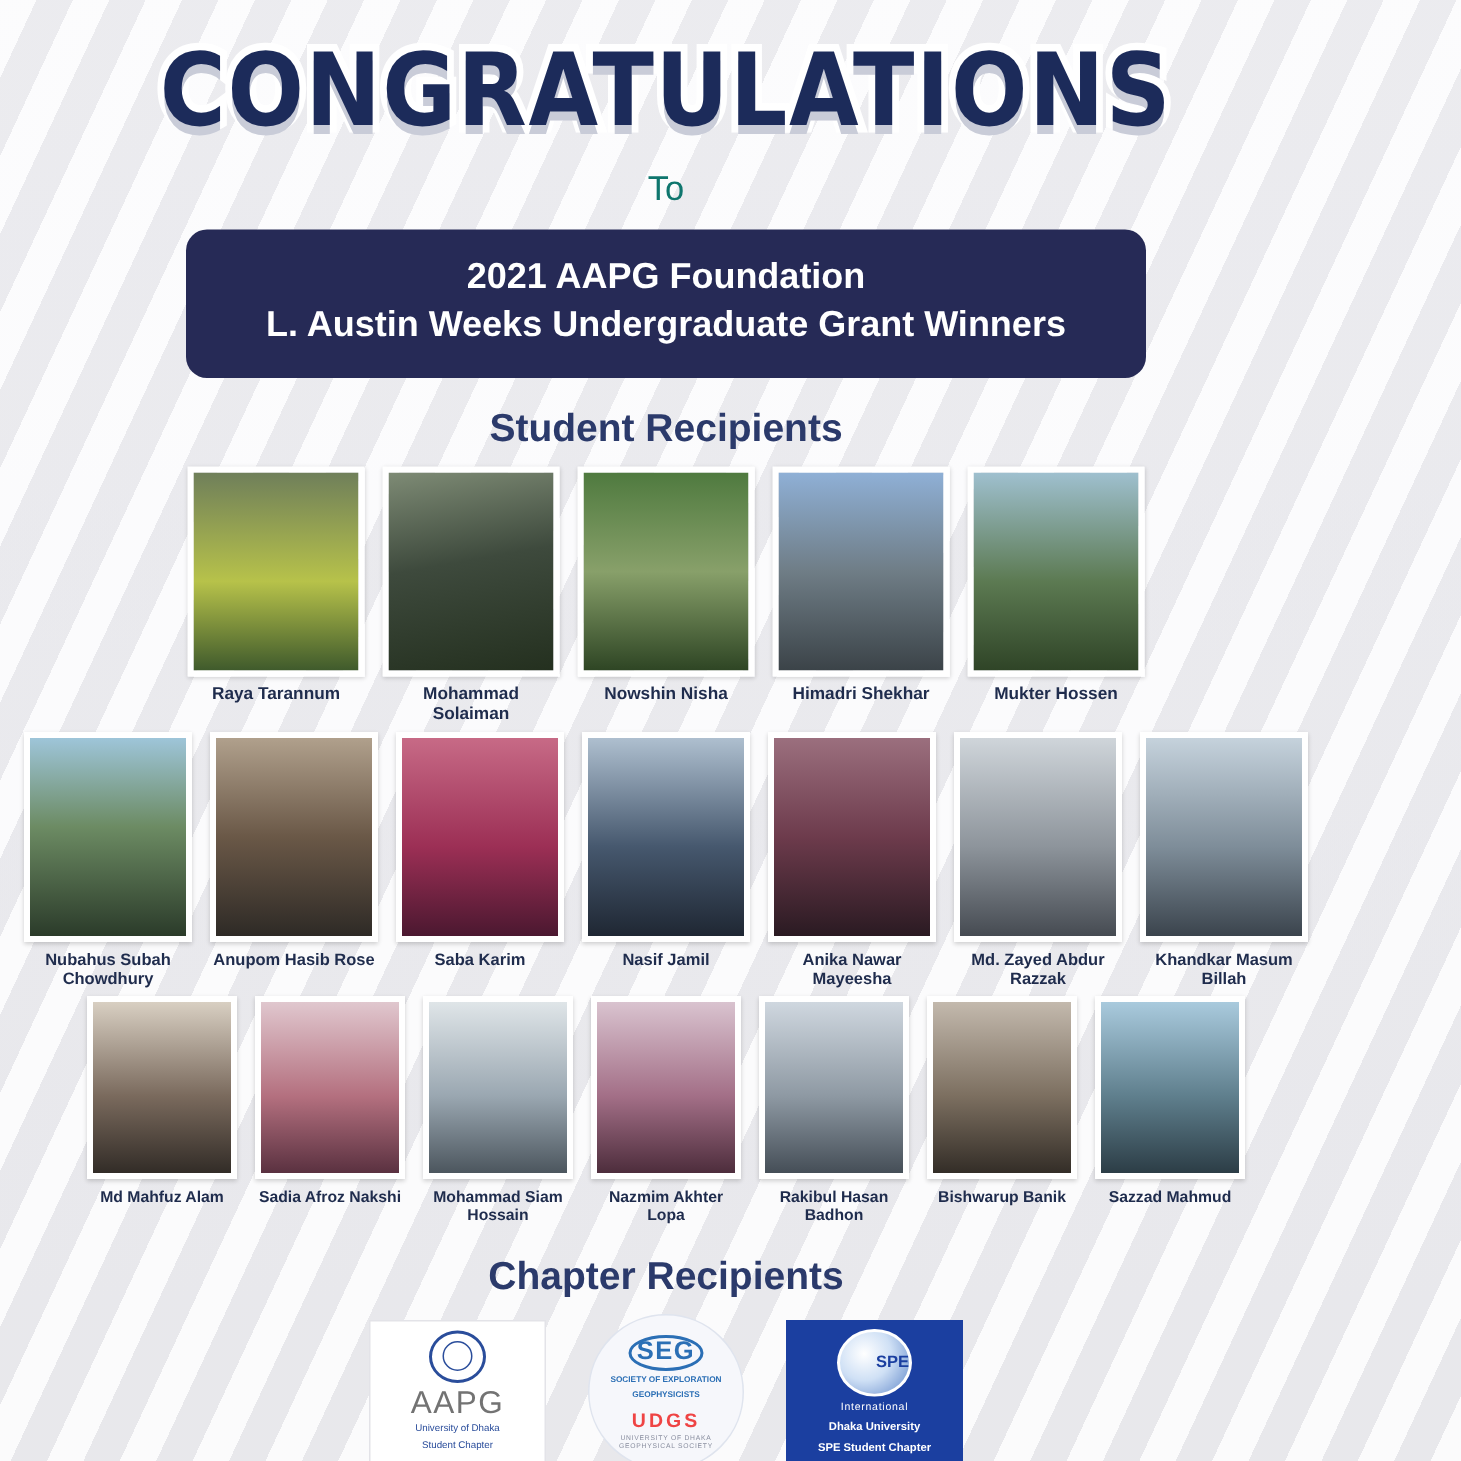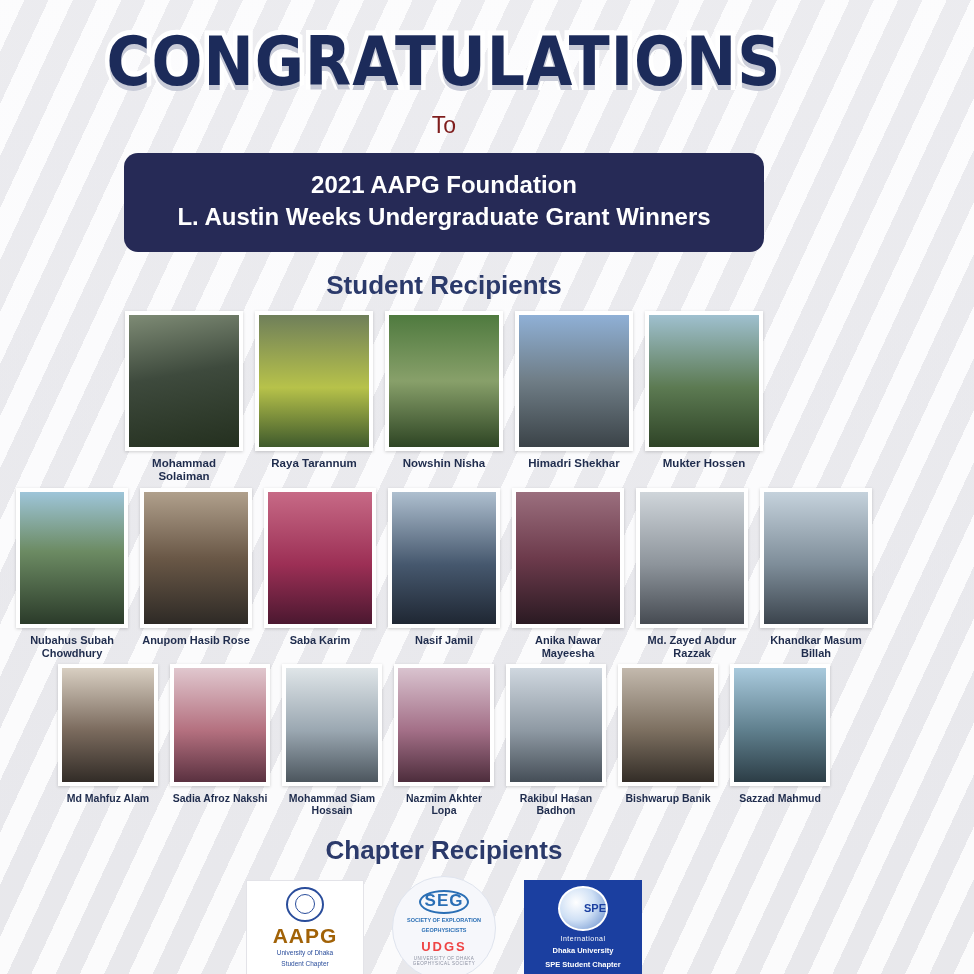--- a/index.html
+++ b/index.html
@@ -42,21 +42,21 @@
     color: #1c2b5a;
     -webkit-text-stroke: 9px #ffffff;
     paint-order: stroke fill;
     text-shadow: 0 5px 0 #c9ccd8;
     font-family: "DejaVu Sans", sans-serif;
     transform: scaleY(1.12);
   }
   .to-word {
     text-align: center;
     font-size: 23px;
-    color: #7f1d1d;
+    color: #0f766e;
     margin-top: 16px;
     font-family: "Liberation Sans", sans-serif;
   }
   .title-banner {
     margin: 14px auto 0;
     width: 640px;
     background: #262a56;
     border-radius: 14px;
     color: #fff;
     text-align: center;
@@ -183,21 +183,21 @@
     position: relative;
     background: #fff;
   }
   .aapg-mark:after {
     content: "";
     position: absolute; left: 50%; top: 50%;
     width: 18px; height: 18px; transform: translate(-50%,-50%);
     border-radius: 50%;
     border: 1px solid #2a4d9b;
   }
-  .aapg-word { font-size: 21px; font-weight: bold; color: #a16207; letter-spacing: 1px; line-height: 1; }
+  .aapg-word { font-size: 21px; font-weight: normal; color: #737373; letter-spacing: 1px; line-height: 1; }
   .aapg-sub { font-size: 6.5px; color: #2a4d9b; text-align: center; line-height: 1.3; margin-top: 3px; }
   .seg-mark { font-size: 17px; font-weight: bold; color: #2b6fb5; letter-spacing: 1px; line-height: 1; }
   .seg-ell {
     width: 46px; height: 20px; border: 2px solid #2b6fb5; border-radius: 50%;
     display: flex; align-items: flex-start; justify-content: center;
   }
   .seg-sub { font-size: 5.5px; color: #2b6fb5; text-align: center; line-height: 1.35; margin-top: 3px; font-weight: bold; }
   .udgs { font-size: 13px; color: #ef4444; letter-spacing: 2px; margin-top: 4px; font-weight: bold; }
   .udgs-sub { font-size: 4.5px; color: #8a8fa0; letter-spacing: 0.5px; margin-top: 2px; text-align: center; }
   .spe-globe {
@@ -228,32 +228,32 @@
     <div class="title-line1">2021 AAPG Foundation</div>
     <div class="title-line2">L. Austin Weeks Undergraduate Grant Winners</div>
   </div>
 
   <div class="section-title">Student Recipients</div>
 
   <div class="row row1">
     <div class="person">
       <div class="frame">
           <div class="photo">
+            <div class="ph ph-b"></div>
+          </div>
+        </div>
+      <div class="name">Raya Tarannum</div>
+    </div>
+    <div class="person">
+      <div class="frame">
+          <div class="photo">
             <div class="ph ph-a"></div>
           </div>
         </div>
       <div class="name">Mohammad Solaiman</div>
-    </div>
-    <div class="person">
-      <div class="frame">
-          <div class="photo">
-            <div class="ph ph-b"></div>
-          </div>
-        </div>
-      <div class="name">Raya Tarannum</div>
     </div>
     <div class="person">
       <div class="frame">
           <div class="photo">
             <div class="ph ph-c"></div>
           </div>
         </div>
       <div class="name">Nowshin Nisha</div>
     </div>
     <div class="person">

